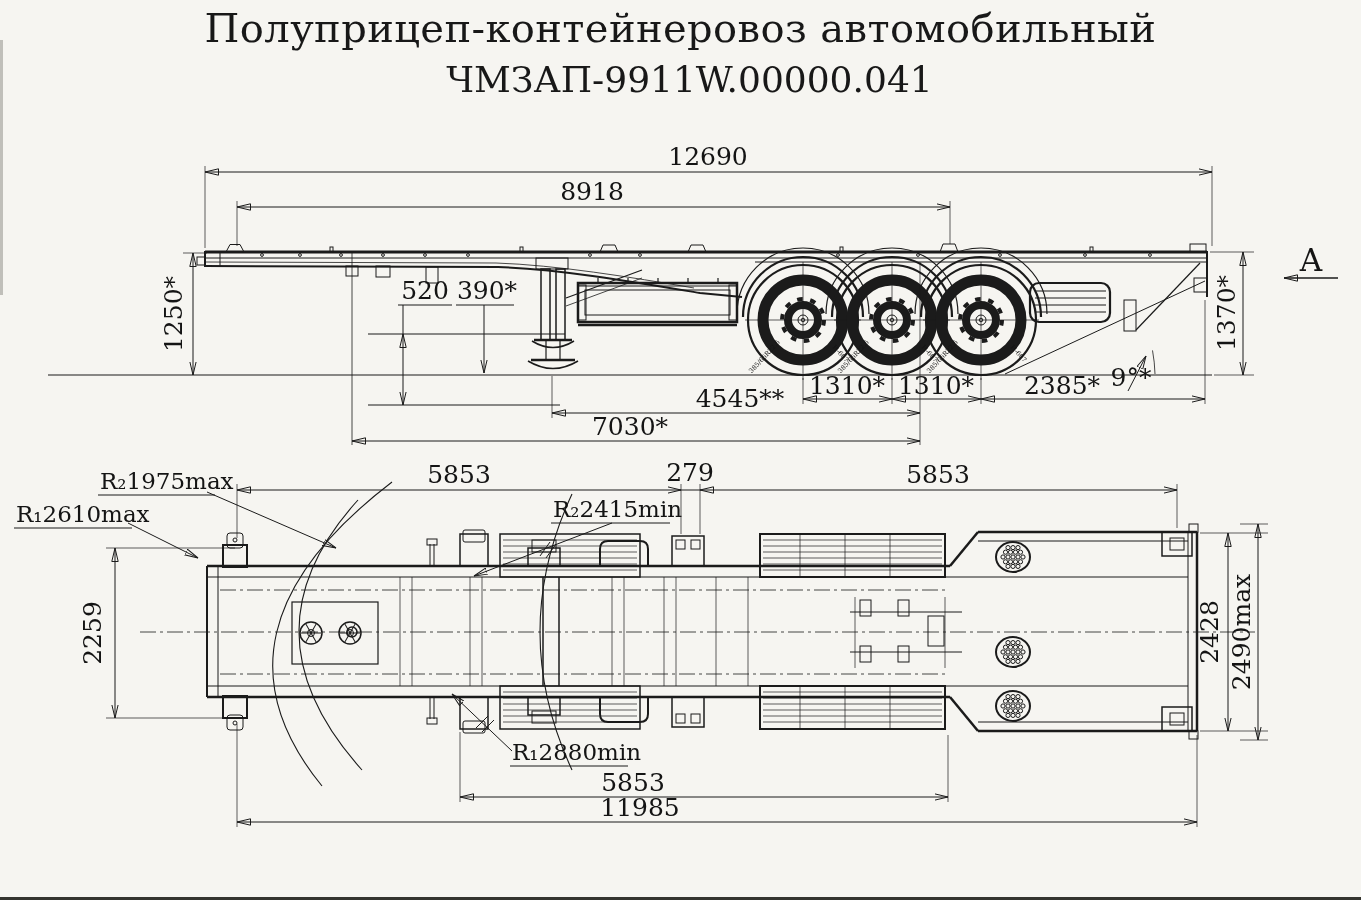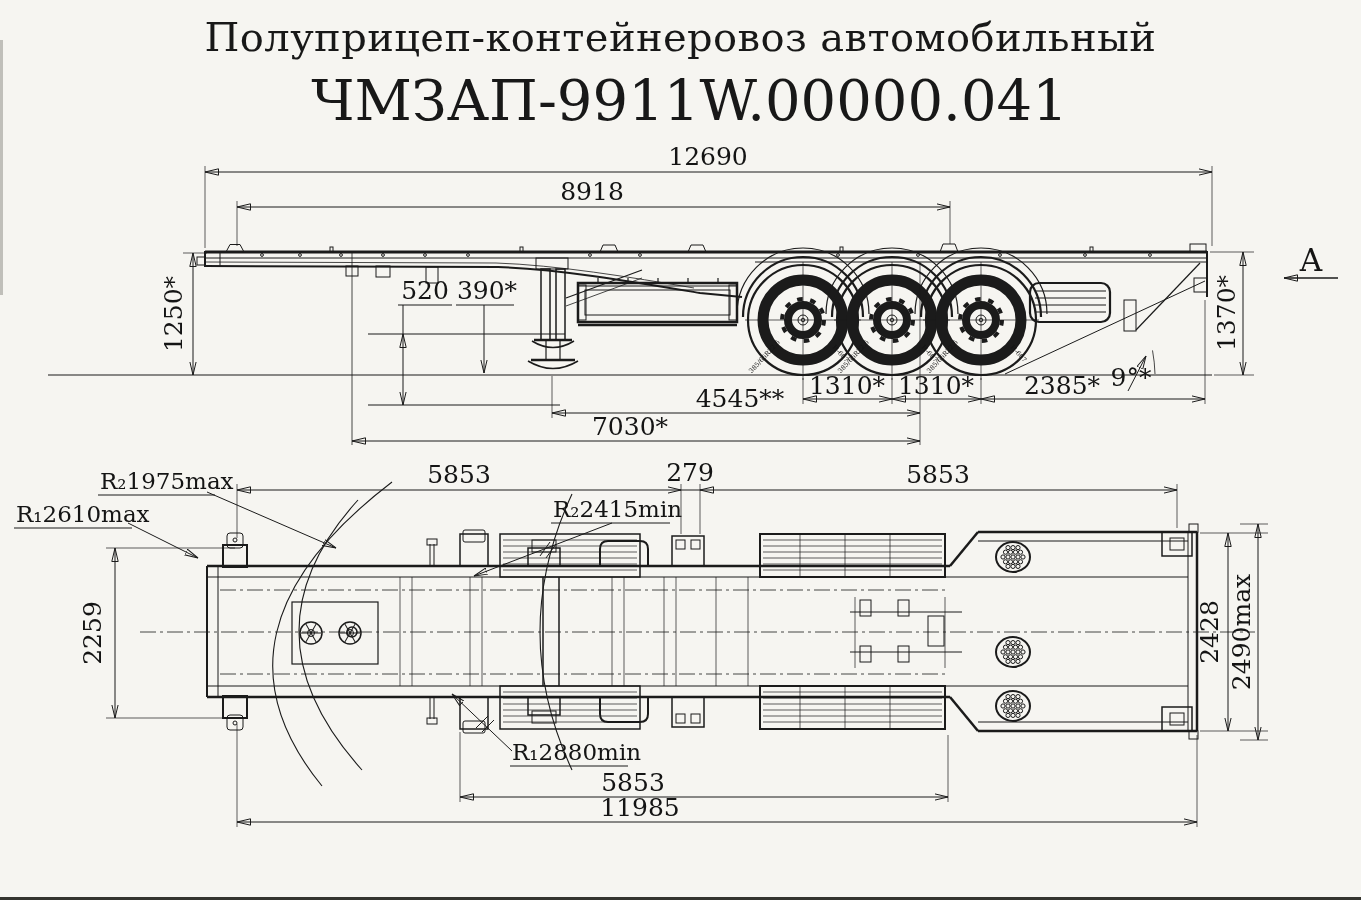--- a/index.html
+++ b/index.html
@@ -1,20 +1,20 @@
 <!DOCTYPE html>
 <html><head>
 <meta charset="utf-8">
 <style>
   html,body{margin:0;padding:0}
   body{width:1361px;height:900px;background:#f6f5f1;font-family:"DejaVu Serif",serif;overflow:hidden}
   .page{position:relative;width:1361px;height:900px;background:#f6f5f1}
-  .title{position:absolute;top:12px;left:0;width:100%;text-align:center;color:#181818}
+  .title{position:absolute;top:3px;left:0;width:100%;text-align:center;color:#181818}
   .title .l1{font-size:40px;letter-spacing:.4px;line-height:1.25}
-  .title .l2{font-size:56px;margin-top:6px;padding-left:18px}
+  .title .l2{font-size:36px;margin-top:6px;padding-left:18px}
   .foot{position:absolute;left:692px;top:848px;font-size:37px;color:#181818;white-space:nowrap}
   .edgeL{position:absolute;left:0;top:40px;width:3px;height:255px;background:#8a8a84;opacity:.5}
   .edgeB{position:absolute;left:0;top:897px;width:1361px;height:3px;background:#34342f}
   svg.draw{position:absolute;left:0;top:0}
   svg.draw *{stroke:#1b1b1b;fill:none;stroke-linecap:butt}
   .f{fill:#1b1b1b;stroke:none}
   .pf{fill:#f6f5f1;stroke:none}
   svg.draw text{stroke:none;fill:#141414;font-family:"DejaVu Serif",serif}
   .dlb{font-size:25px;text-anchor:middle}
   .rlb{font-size:23px;text-anchor:start}

